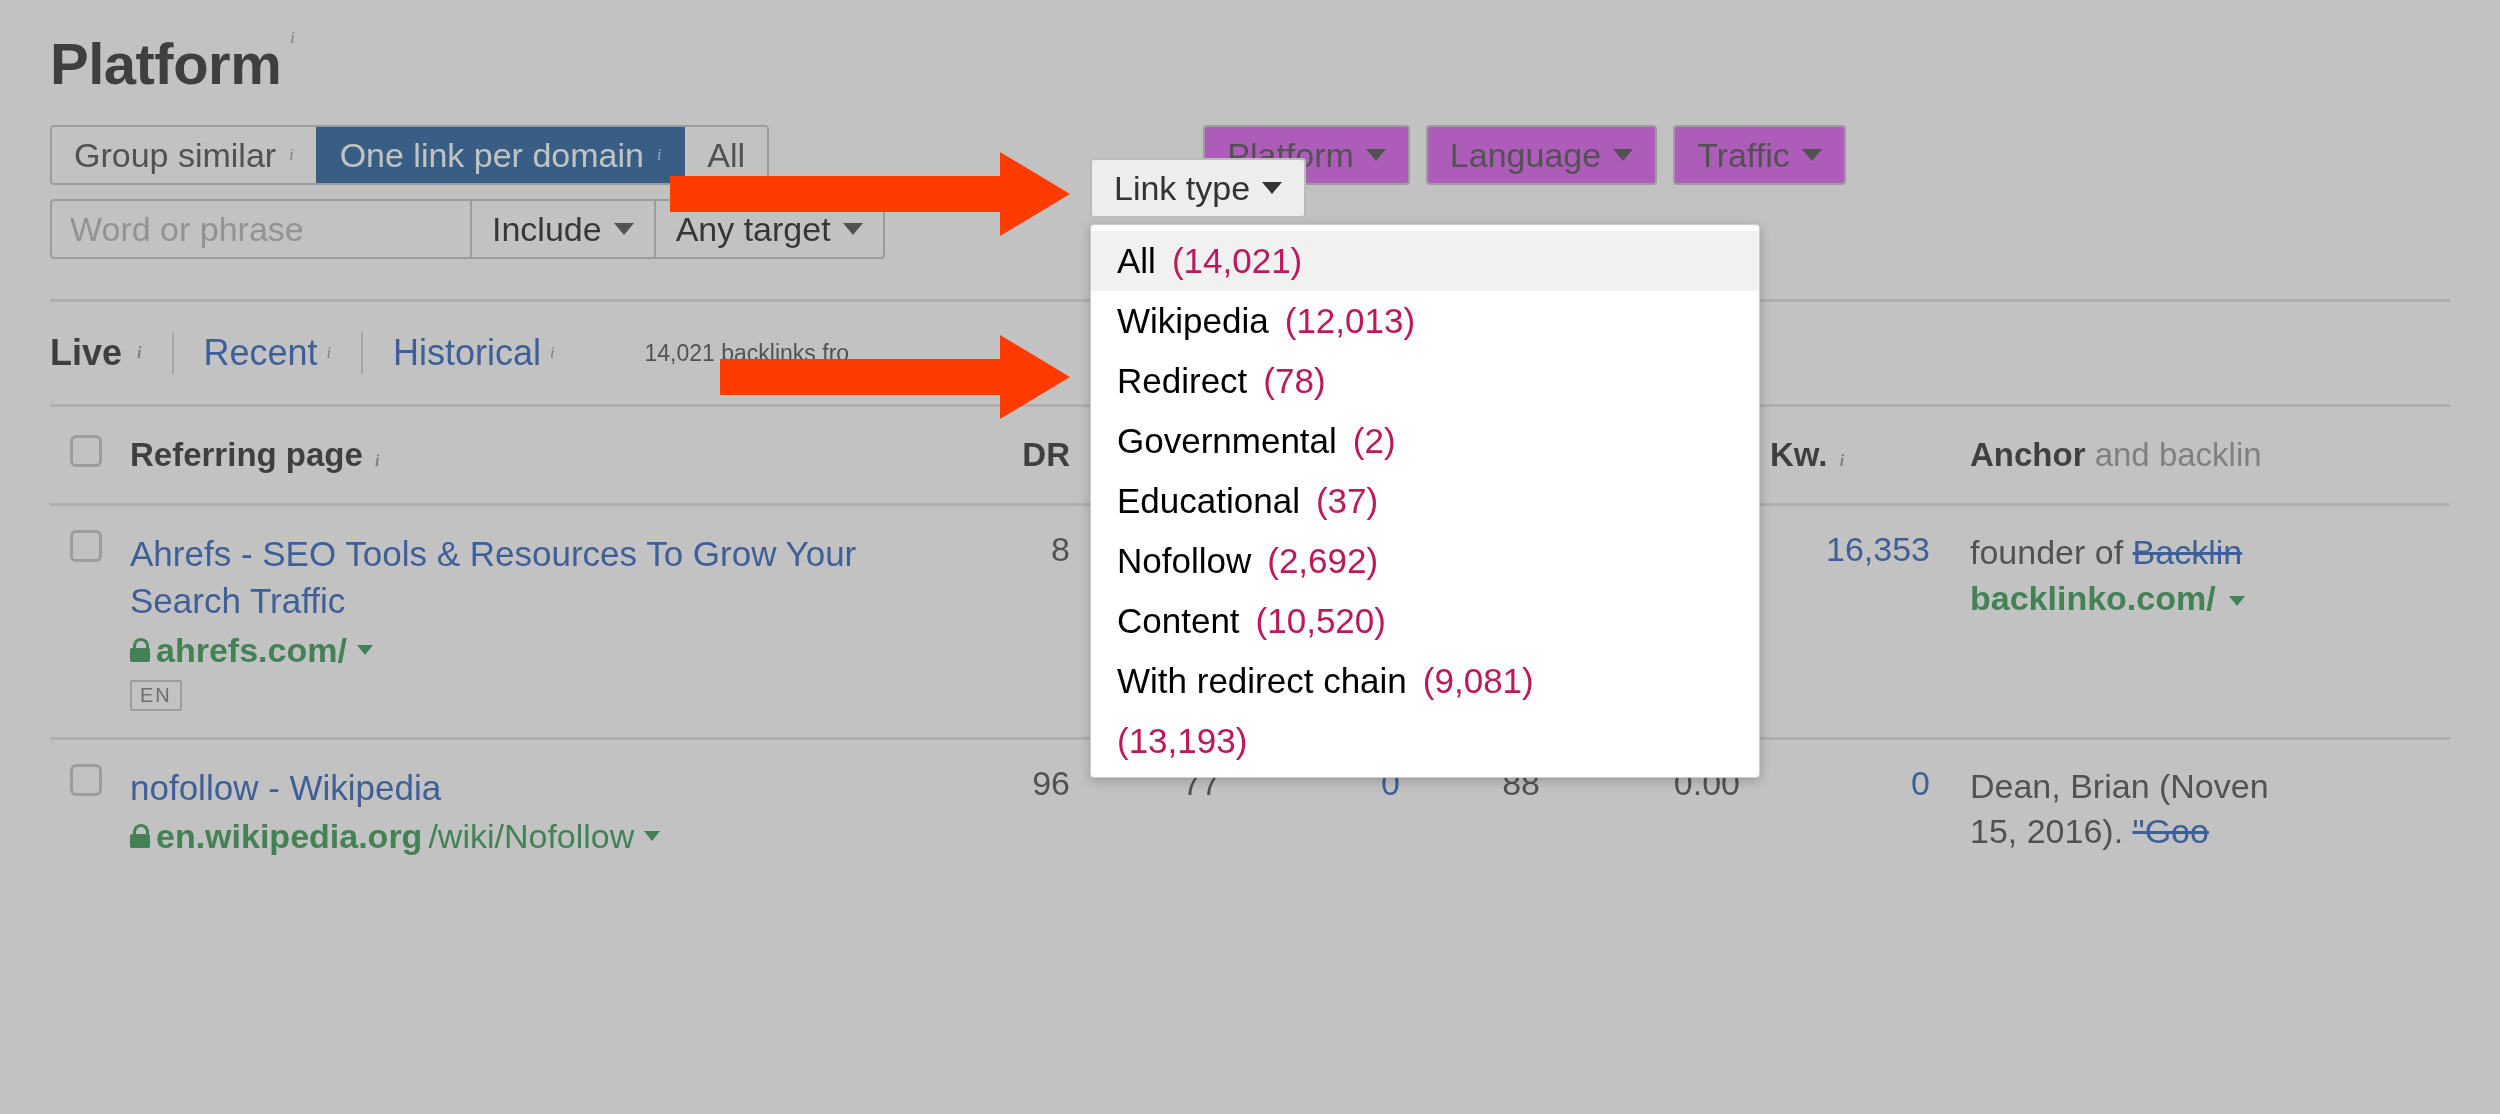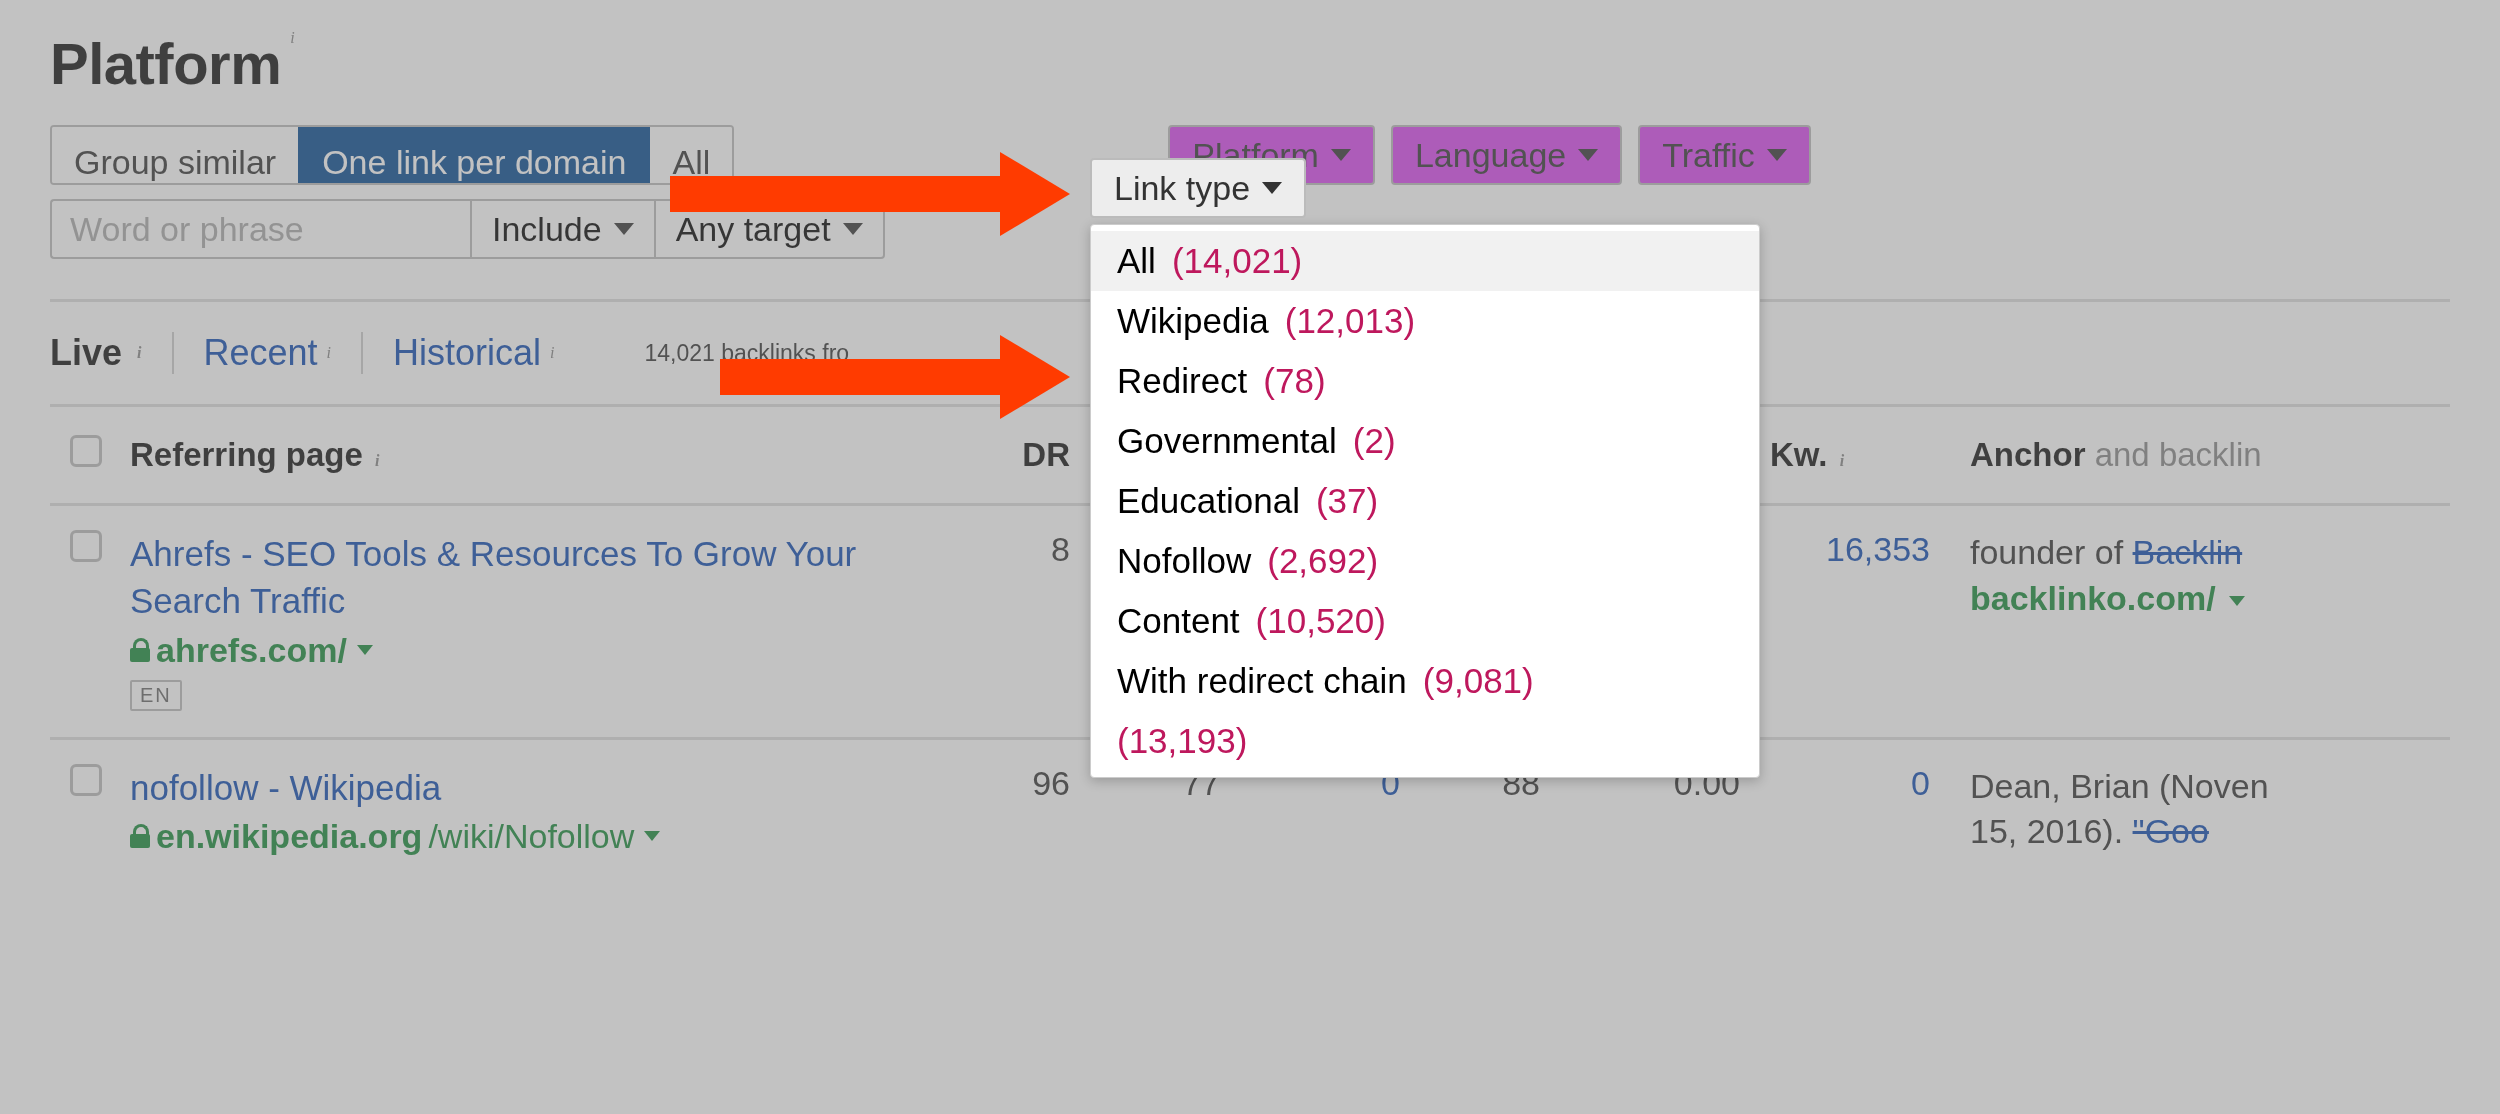--- a/index.html
+++ b/index.html
@@ -38,30 +38,29 @@
     margin-bottom: 14px;
   }
   .seg-group {
     display: inline-flex;
     border: 2px solid #bbb;
     border-radius: 4px;
     overflow: hidden;
     height: 60px;
   }
   .seg-btn {
-    padding: 16px 22px;
+    padding: 0 22px;
     font-size: 34px;
     color: #333;
     background: #fff;
     border: none;
     display: flex;
     align-items: center;
     gap: 10px;
     cursor: pointer;
-    flex-direction: column;
   }
   .seg-btn.active {
     background: #054a91;
     color: #fff;
   }
   .seg-btn + .seg-btn { border-left: 2px solid #bbb; }
   .seg-btn.active + .seg-btn,
   .seg-btn.active { border-left-color: #054a91; }
   .filter-btn {
     display: inline-flex;

